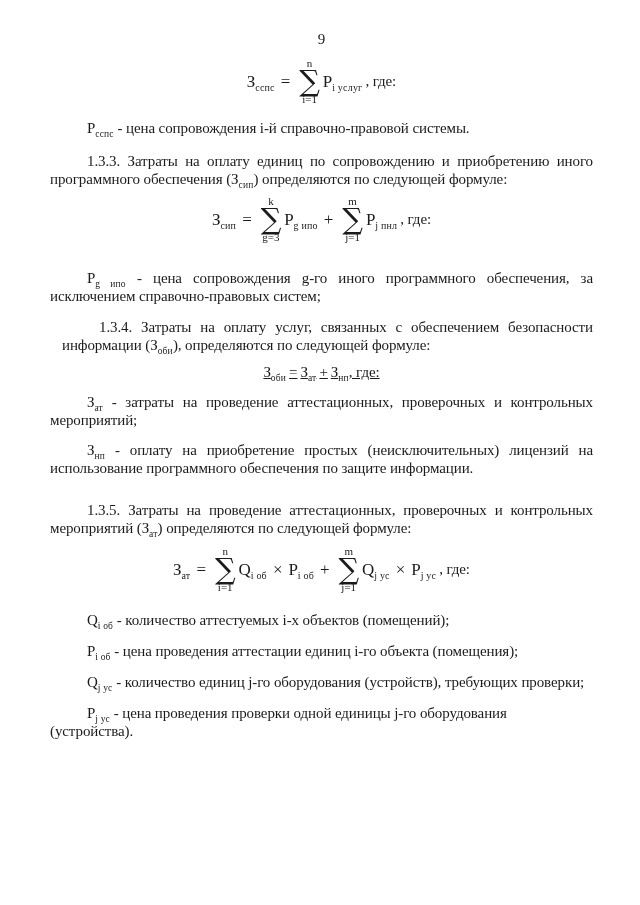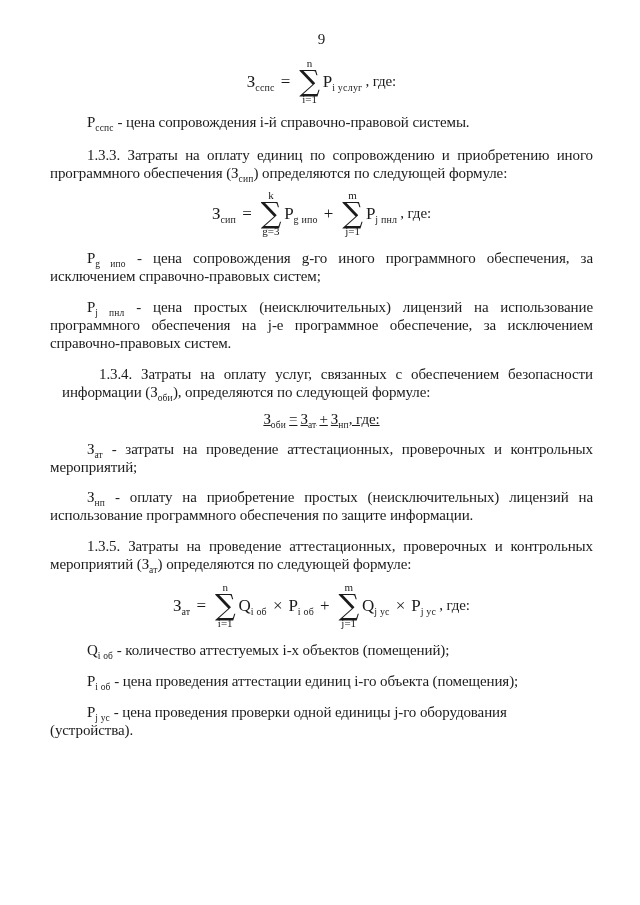--- a/index.html
+++ b/index.html
@@ -33,32 +33,32 @@
   .f-lim { font-size:11px; line-height:11px; letter-spacing:0; }
   .f-sigma { font-size:29px; line-height:25px; font-family:"DejaVu Serif",serif; }
   .f-tail { margin-left:3px; font-size:15px; }
 
   
   .formula-line { text-align:center; }
   .op-inline { margin:0 3px; }
 
   
   .m-f1   { margin-top:10px; }
-  .m-def1 { margin-top:8px; }
+  .m-def1 { margin-top:14px; }
   .m-s133 { margin-top:15px; }
   .m-f2   { margin-top:8px; }
-  .m-def2 { margin-top:12px; }
+  .m-def2 { margin-top:26px; }
   .m-def3 { margin-top:13px; }
   .m-s134 { margin-top:13px;margin-left:12px; }
   .m-fobi { margin-top:9px;text-decoration:underline; }
   .m-def4 { margin-top:12px; }
   .m-def5 { margin-top:12px; }
-  .m-s135 { margin-top:13px; }
+  .m-s135 { margin-top:24px; }
   .m-f3   { margin-top:9px; }
-  .m-def6 { margin-top:12px; }
+  .m-def6 { margin-top:18px; }
   .m-defn { margin-top:13px; }
 </style>
 </head>
 <body>
 
 <div class="page">
 
   <p class="pagenum">9</p>
 
   <div class="formula m-f1">
@@ -99,24 +99,20 @@
     </span>
     <span><span>P</span><sub>j пнл</sub></span>
     <span class="f-tail">, где:</span>
   </div>
 
   <p class="indent just m-def2">
     <span><span>P</span><sub>g ипо</sub></span>
     <span>- цена сопровождения g-го иного программного обеспечения, за исключением справочно-правовых систем;</span>
   </p>
 
-  <p class="indent just m-def3">
-    <span><span>Р</span><sub>j пнл</sub></span>
-    <span>- цена простых (неисключительных) лицензий на использование программного обеспечения на j-е программное обеспечение, за исключением справочно-правовых систем.</span>
-  </p>
 
   <p class="indent just m-s134">
     <span>1.3.4. Затраты на оплату услуг, связанных с обеспечением безопасности информации (З</span><sub>оби</sub><span>), определяются по следующей формуле:</span>
   </p>
 
   <p class="formula-line m-fobi">
     <span><span>З</span><sub>оби</sub></span><span class="op-inline">=</span><span><span>З</span><sub>ат</sub></span><span class="op-inline">+</span><span><span>З</span><sub>нп</sub></span><span>, где:</span>
   </p>
 
   <p class="indent just m-def4">
@@ -159,19 +155,23 @@
   <p class="indent m-def6">
     <span><span>Q</span><sub>i об</sub></span>
     <span>- количество аттестуемых i-х объектов (помещений);</span>
   </p>
 
   <p class="indent m-defn">
     <span><span>Р</span><sub>i об</sub></span>
     <span>- цена проведения аттестации единиц i-го объекта (помещения);</span>
   </p>
 
+  <p class="indent m-defn">
+    <span><span>Q</span><sub>j ус</sub></span>
+    <span>- количество единиц j-го оборудования (устройств), требующих проверки;</span>
+  </p>
 
   <p class="indent m-defn">
     <span><span>Р</span><sub>j ус</sub></span>
     <span>- цена проведения проверки одной единицы j-го оборудования (устройства).</span>
   </p>
 
 </div>
 
 </body></html>

